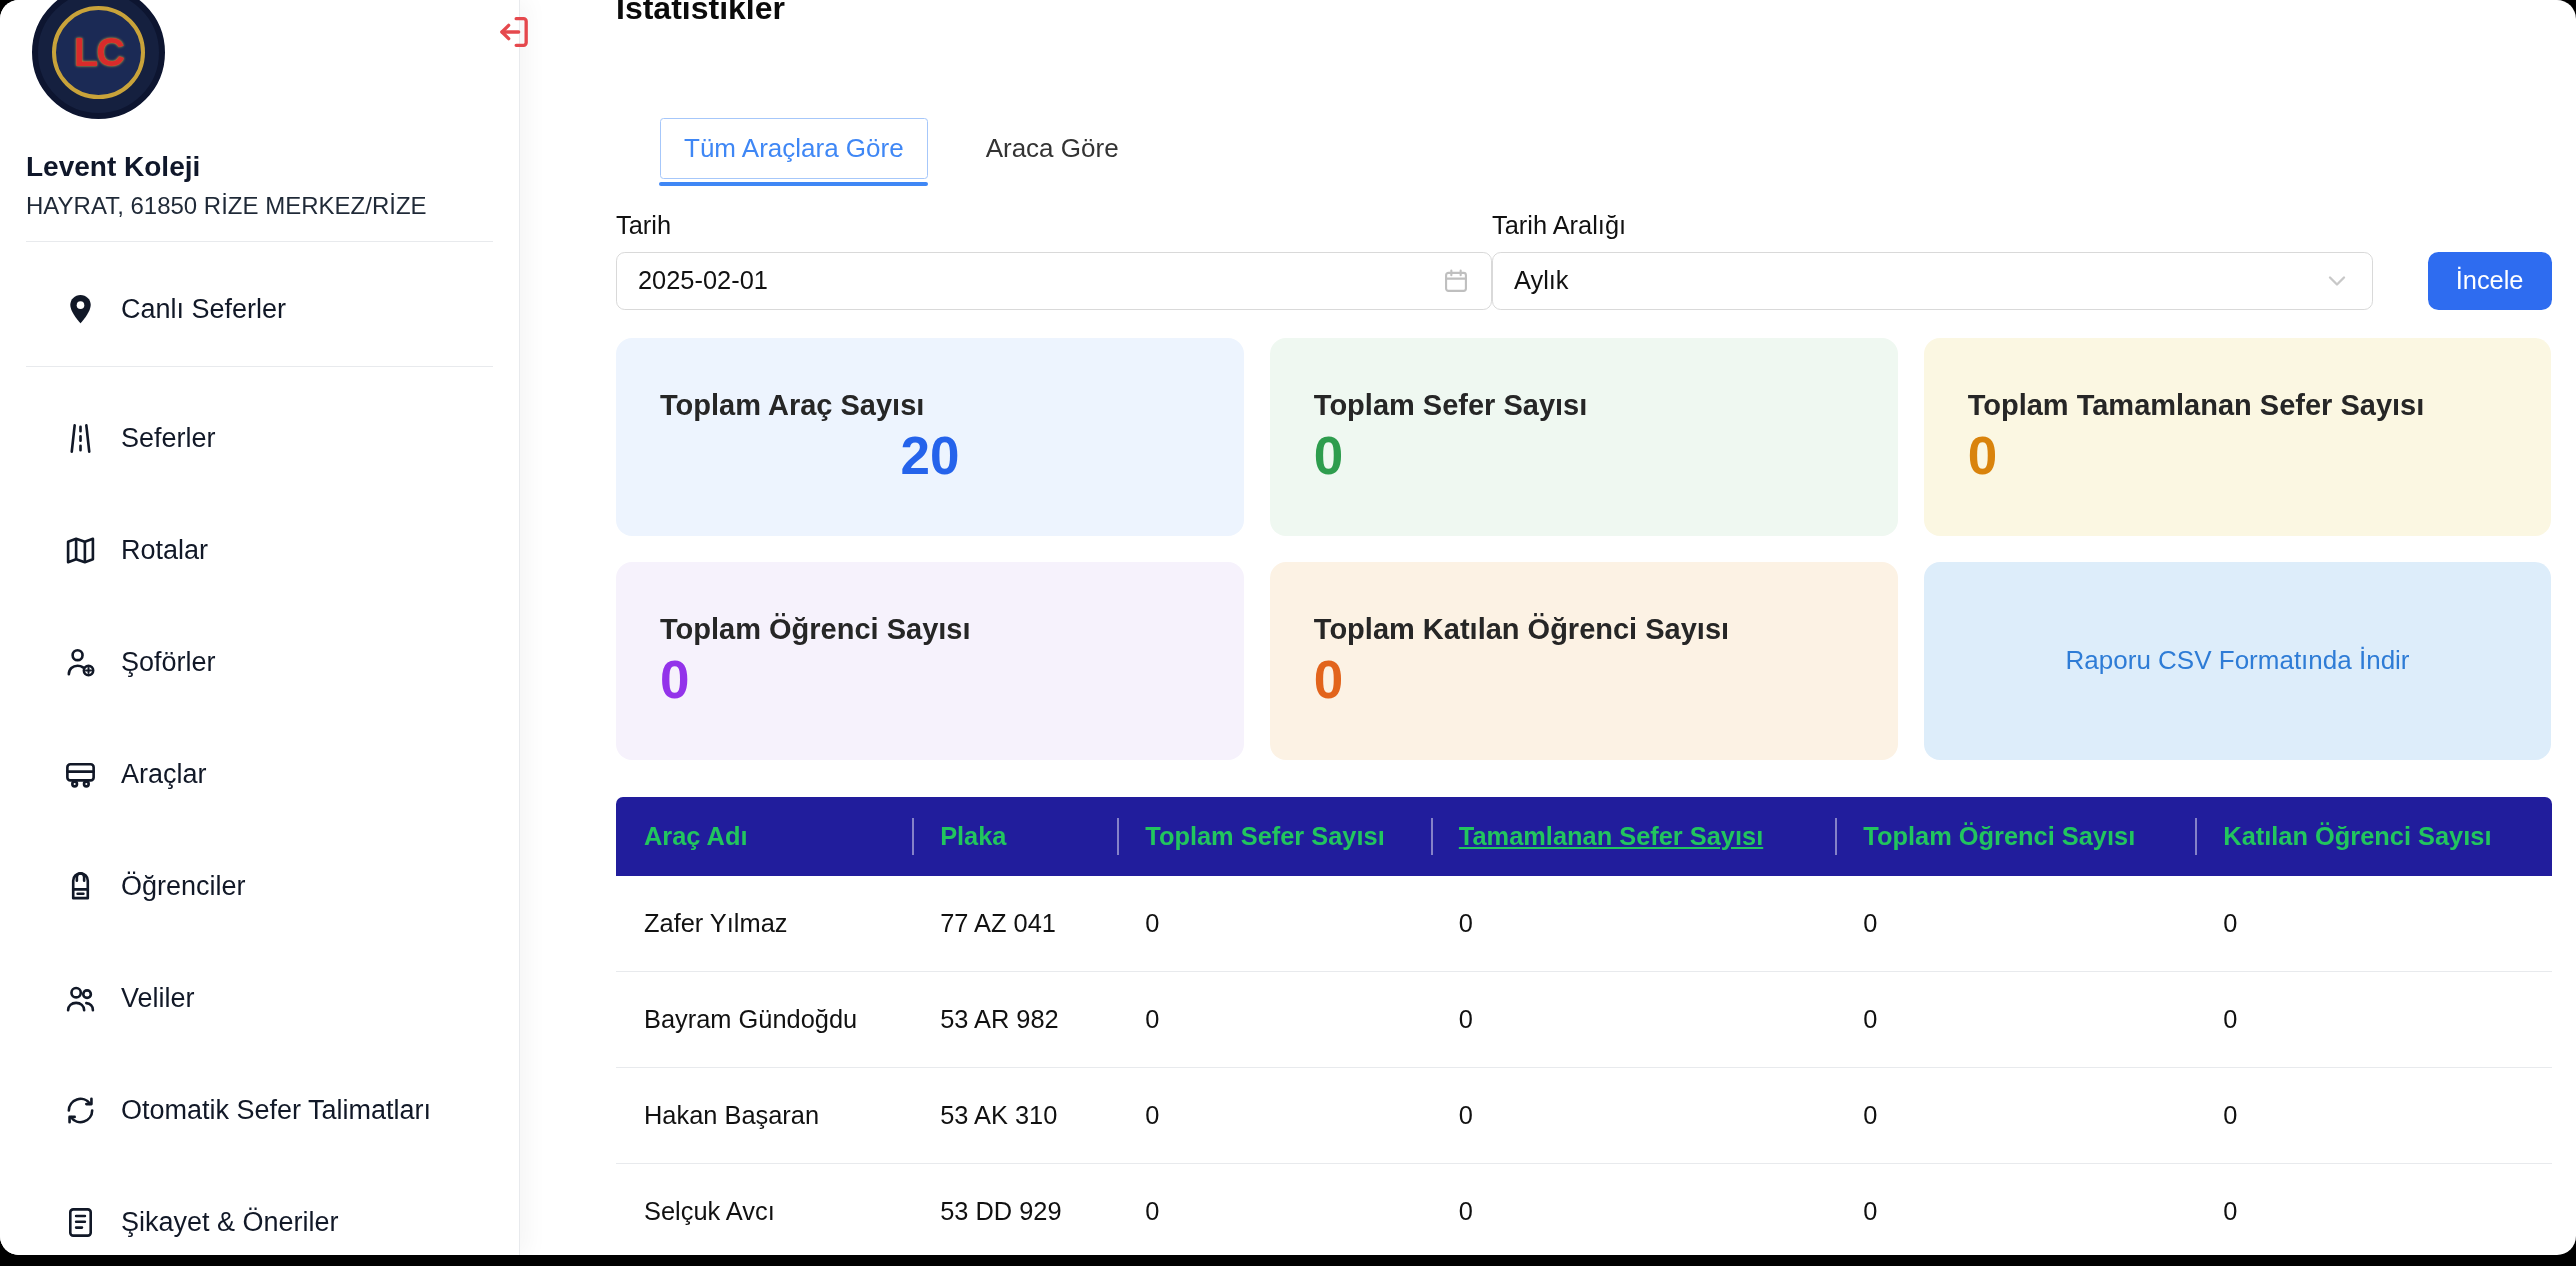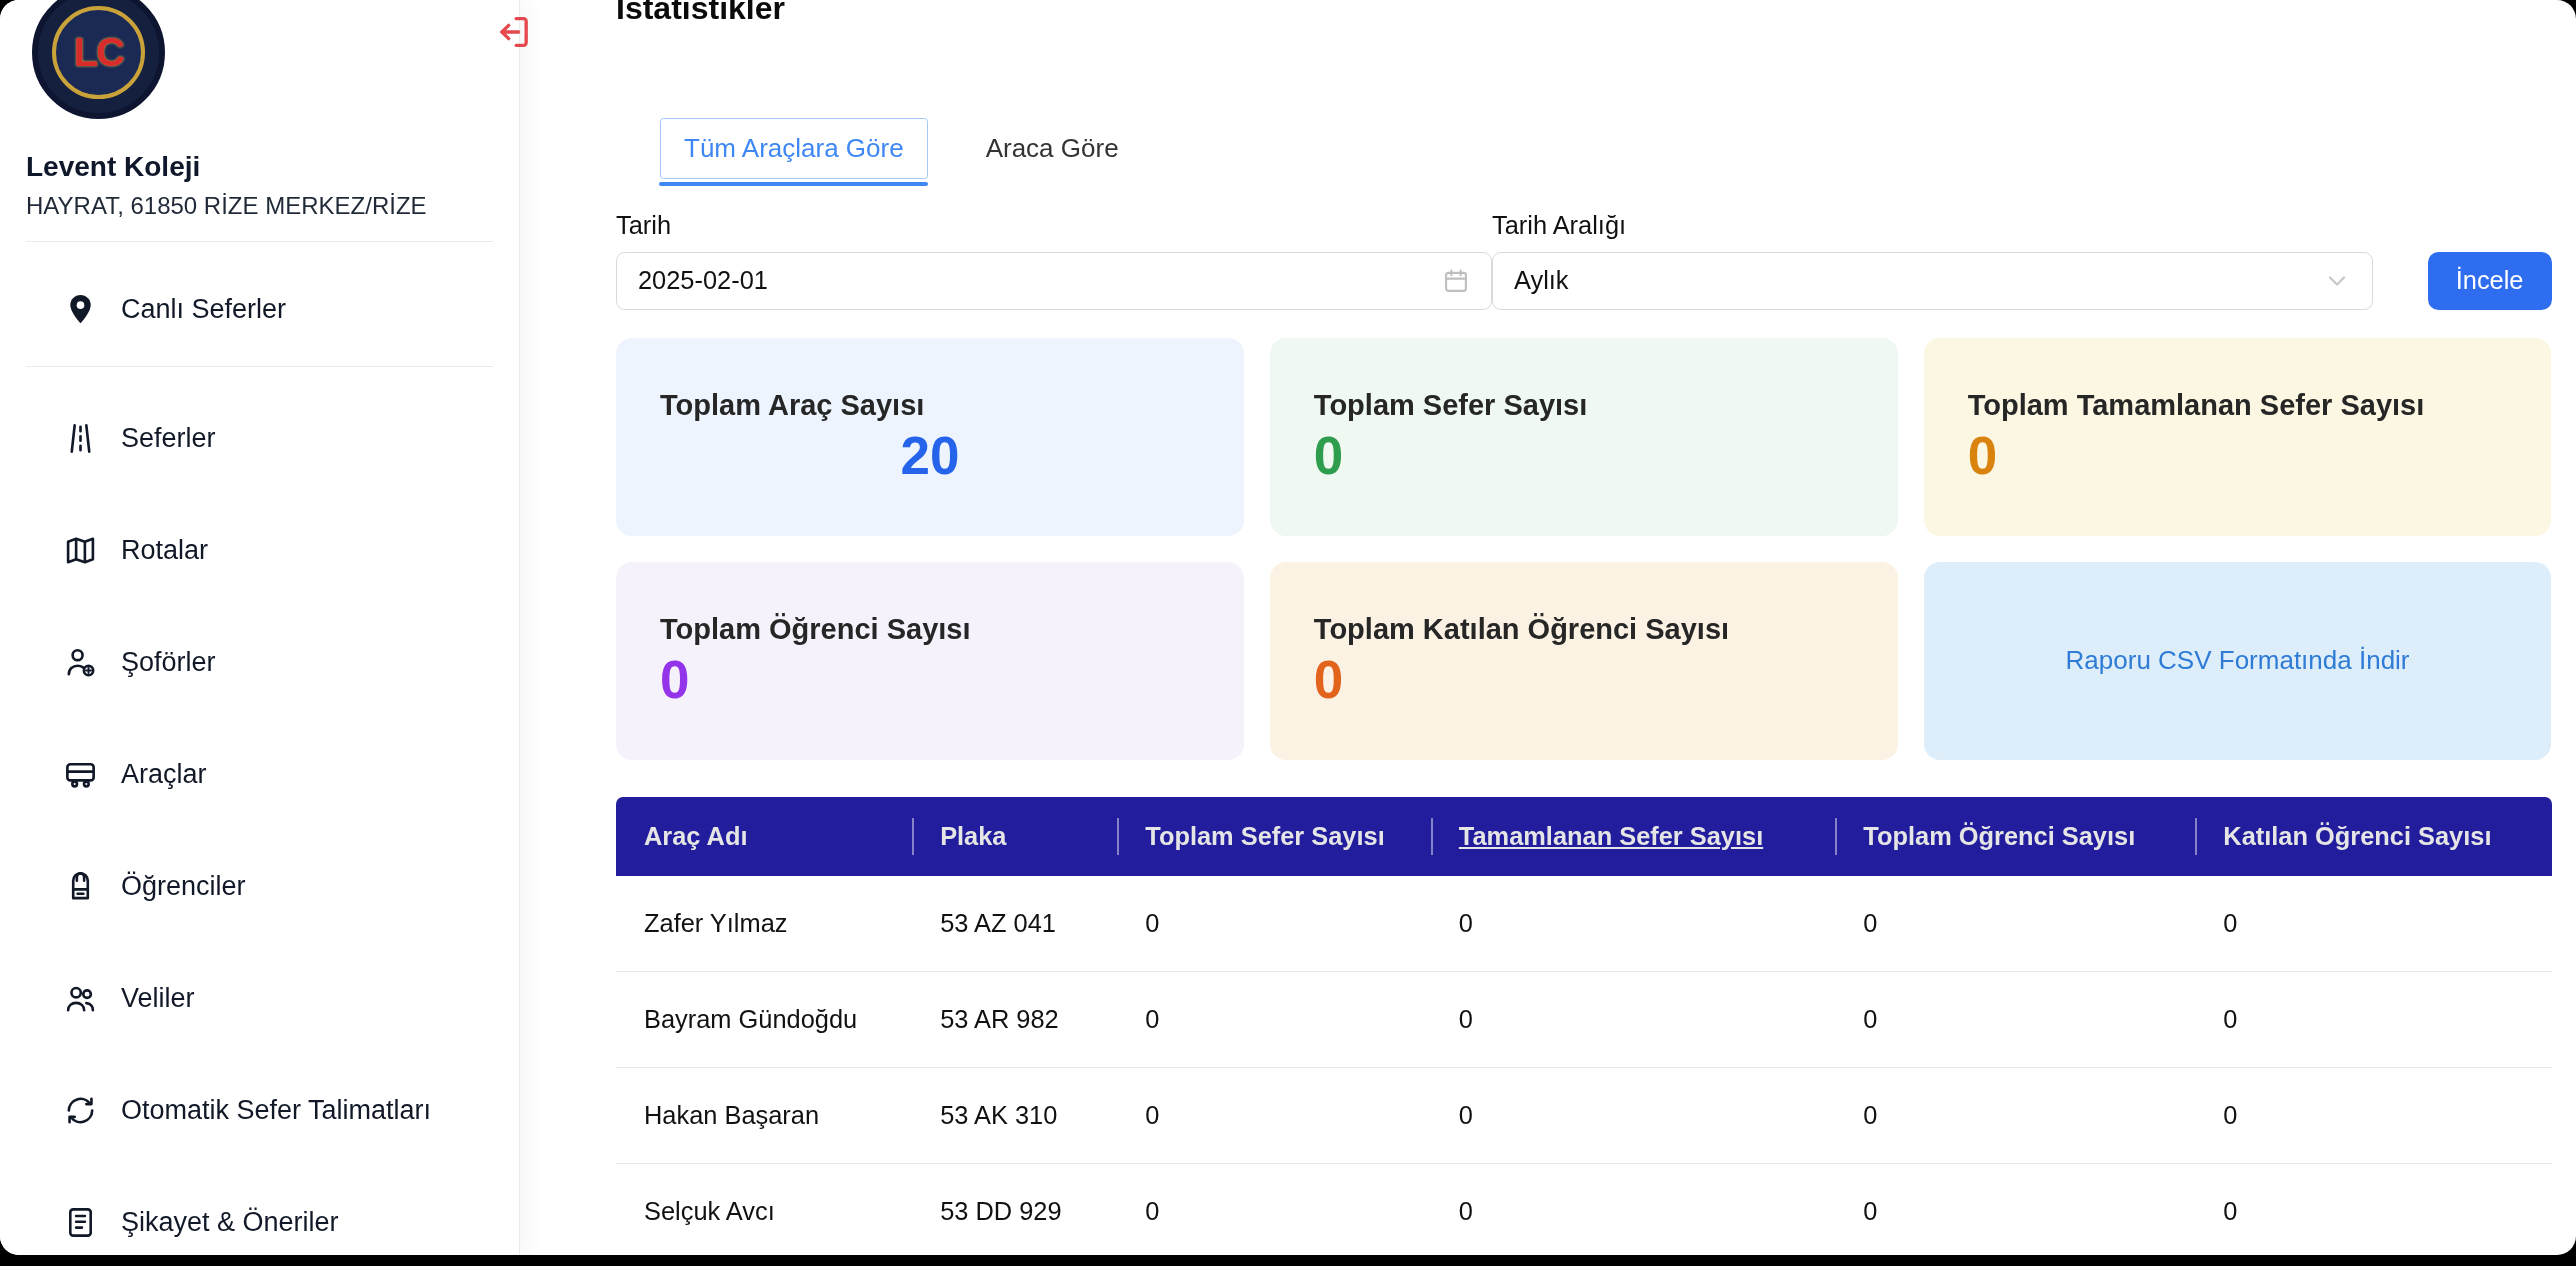--- a/index.html
+++ b/index.html
@@ -87,21 +87,21 @@
   .cards { display: grid; grid-template-columns: 1fr 1fr 1fr; gap: 26px; margin-top: 28px; }
   .card { height: 198px; border-radius: 16px; padding: 51px 44px 0; }
   .card-title { font-size: 29px; font-weight: 700; color: #262626; }
   .card-value { font-size: 53px; font-weight: 700; margin-top: 7px; line-height: 1; }
   .card.csv { display: flex; align-items: center; justify-content: center; padding: 0; }
   .csv-link { font-size: 26px; cursor: pointer; }
 
   .stats-table { width: 100%; border-collapse: separate; border-spacing: 0; margin-top: 37px; }
   .stats-table th {
     height: 79px; padding: 0 8.8px 0 28px; text-align: left;
-    color: #e5e5e5; font-size: 25.4px; font-weight: 700; position: relative; white-space: nowrap;
+    color: #22c55e; font-size: 25.4px; font-weight: 700; position: relative; white-space: nowrap;
   }
   .stats-table th:first-child { border-top-left-radius: 7px; }
   .stats-table th:last-child { border-top-right-radius: 7px; }
   .stats-table th + th::before {
     content: ""; position: absolute; left: 0; top: 21px; bottom: 21px;
     width: 1.8px; background: rgba(255,255,255,0.45);
   }
   .stats-table td {
     height: 96px; padding: 0 8.8px 0 28px; font-size: 25.4px; color: #111;
     border-bottom: 0.9px solid #e8eaed; background: #fff;
@@ -283,21 +283,21 @@
           <th style="background-color: rgb(33, 29, 156);">Plaka</th>
           <th style="background-color: rgb(33, 29, 156);">Toplam Sefer Sayısı</th>
           <th style="background-color: rgb(33, 29, 156); text-decoration: underline;">Tamamlanan Sefer Sayısı</th>
           <th style="background-color: rgb(33, 29, 156);">Toplam Öğrenci Sayısı</th>
           <th style="background-color: rgb(33, 29, 156);">Katılan Öğrenci Sayısı</th>
         </tr>
       </thead>
       <tbody>
         <tr>
           <td>Zafer Yılmaz</td>
-          <td>53 AZ 041</td>
+          <td>77 AZ 041</td>
           <td>0</td>
           <td>0</td>
           <td>0</td>
           <td>0</td>
         </tr>
         <tr>
           <td>Bayram Gündoğdu</td>
           <td>53 AR 982</td>
           <td>0</td>
           <td>0</td>

